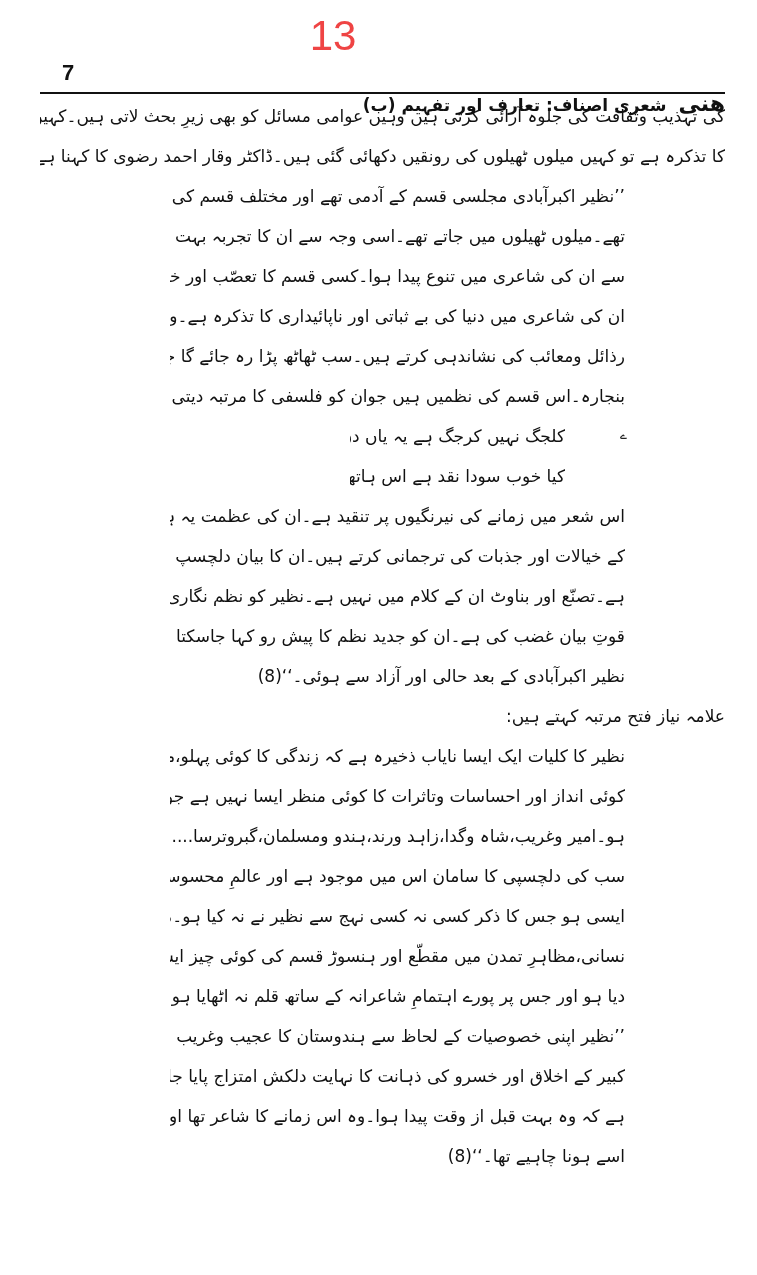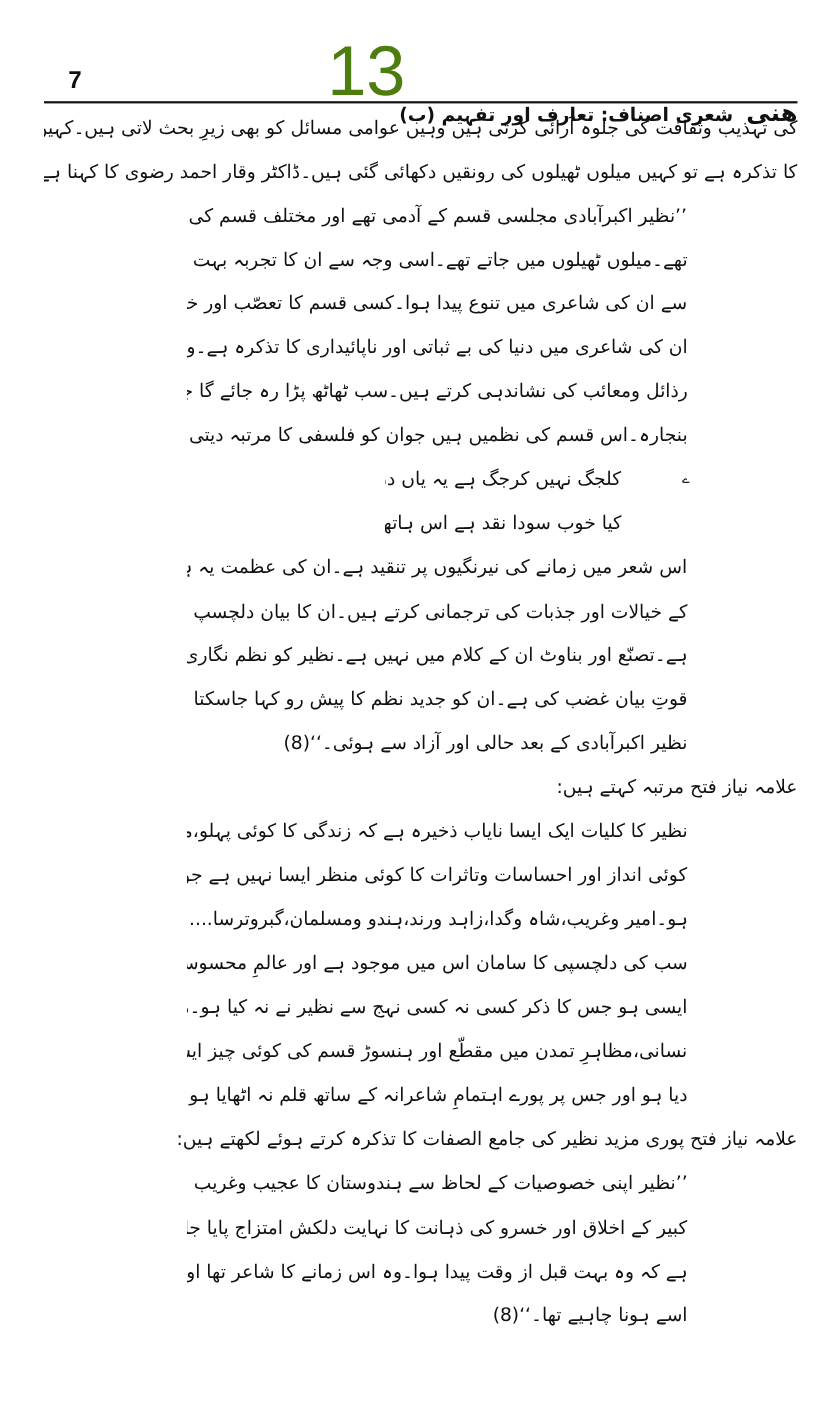--- a/index.html
+++ b/index.html
@@ -2,22 +2,22 @@
 <html><head>
 <meta charset="utf-8">
 <style>
   html, body { margin: 0; padding: 0; background: #ffffff; }
   body {
     width: 757px; height: 1275px; position: relative; overflow: hidden;
     font-family: "DejaVu Sans", sans-serif; color: #111111;
   }
   .page-number-overlay {
     position: absolute; left: 278px; top: 0px; width: 110px; height: 72px;
-    font-family: "Liberation Sans", sans-serif; font-size: 64px; color: #4d7c0f;
-    text-align: center; line-height: 72px; margin-top: 28px;
+    font-family: "Liberation Sans", sans-serif; font-size: 42px; color: #ef4444;
+    text-align: center; line-height: 72px;
   }
   .header {
     position: absolute; left: 40px; top: 58px; width: 685px; height: 34px;
     border-bottom: 2px solid #111;
   }
   .folio {
     position: absolute; left: 22px; top: 2px;
     font-family: "Liberation Sans", sans-serif; font-weight: bold; font-size: 22px;
   }
   .running-title {
@@ -71,18 +71,17 @@
     <div class="line indent">قوتِ بیان غضب کی ہے۔ان کو جدید نظم کا پیش رو کہا جاسکتا ہے۔جس کی ابتداء</div>
     <div class="line indent short">نظیر اکبرآبادی کے بعد حالی اور آزاد سے ہوئی۔‘‘(8)</div>
     <div class="line sub">علامہ نیاز فتح مرتبہ کہتے ہیں:</div>
     <div class="line indent">نظیر کا کلیات ایک ایسا نایاب ذخیرہ ہے کہ زندگی کا کوئی پہلو،معیشت ومعاشرت کا</div>
     <div class="line indent">کوئی انداز اور احساسات وتاثرات کا کوئی منظر ایسا نہیں ہے جو اس میں موجود نہ</div>
     <div class="line indent">ہو۔امیر وغریب،شاہ وگدا،زاہد ورند،ہندو ومسلمان،گبروترسا......علاحدہ علاحدہ</div>
     <div class="line indent">سب کی دلچسپی کا سامان اس میں موجود ہے اور عالمِ محسوسات کی شاید ہی کوئی چیز</div>
     <div class="line indent">ایسی ہو جس کا ذکر کسی نہ کسی نہج سے نظیر نے نہ کیا ہو۔مشاغلِ زندگی،ضروریاتِ ا</div>
     <div class="line indent">نسانی،مظاہرِ تمدن میں مقطّع اور ہنسوڑ قسم کی کوئی چیز ایسی نہیں ہے جسے نظیر نے چھوڑ</div>
     <div class="line indent short">دیا ہو اور جس پر پورے اہتمامِ شاعرانہ کے ساتھ قلم نہ اٹھایا ہو۔‘‘(۵)</div>
-    <div class="line sub">علامہ نیاز فتح پوری مزید نظیر کی جامع الصفات کا تذکرہ کرتے ہوئے لکھتے ہیں:</div>
     <div class="line indent">’’نظیر اپنی خصوصیات کے لحاظ سے ہندوستان کا عجیب وغریب شاعر تھا جس میں</div>
     <div class="line indent">کبیر کے اخلاق اور خسرو کی ذہانت کا نہایت دلکش امتزاج پایا جاتا ہے لیکن افسوس</div>
     <div class="line indent">ہے کہ وہ بہت قبل از وقت پیدا ہوا۔وہ اس زمانے کا شاعر تھا اور اسی زمانے میں</div>
     <div class="line indent short">اسے ہونا چاہیے تھا۔‘‘(8)</div>
   </div>
 
 </body></html>

